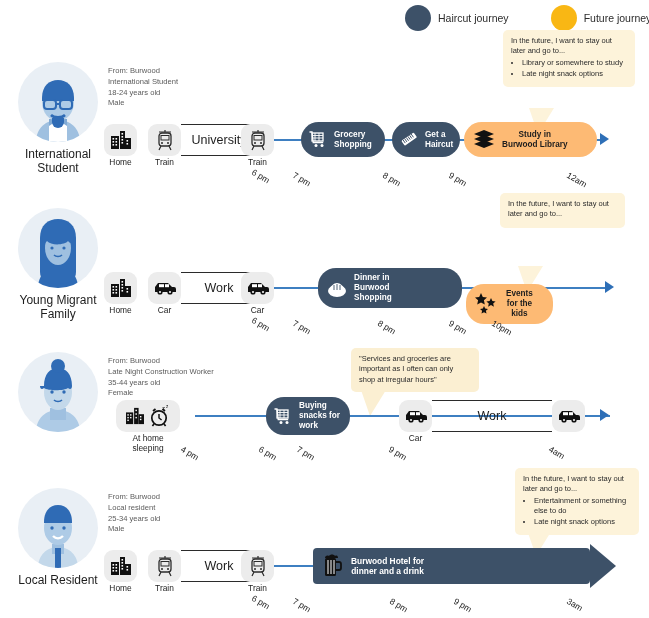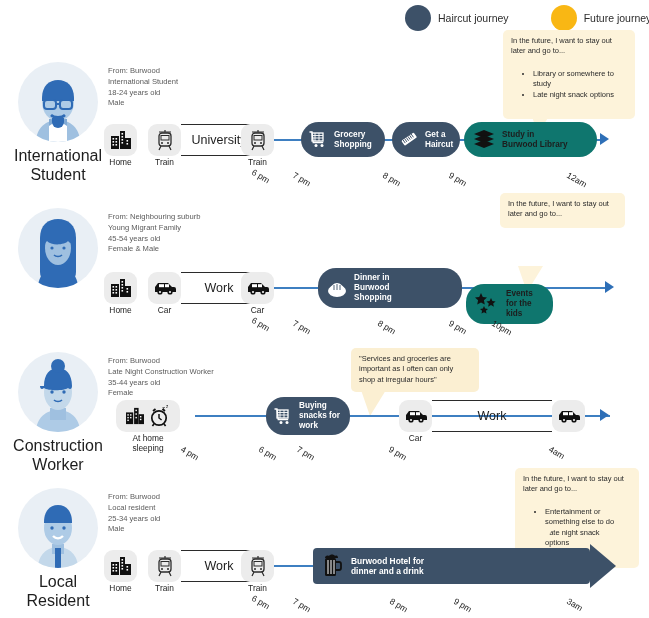--- a/index.html
+++ b/index.html
@@ -28,21 +28,21 @@
   .row-4 { top: 478px; height: 140px; }
 
   
   .avatar-block { position: absolute; left: 12px; top: 10px; width: 92px; text-align: center; }
   .avatar-circle {
     width: 80px; height: 80px; border-radius: 50%;
     background: #e9eff5; margin: 0 auto; position: relative; overflow: hidden;
   }
   .avatar-circle svg { display: block; width: 80px; height: 80px; }
   .persona-name {
-    font-size: 16px; color: #1d1d1d; margin-top: 5px;
+    font-size: 12px; color: #1d1d1d; margin-top: 5px;
     line-height: 1.18; font-weight: 400;
   }
 
   
   .meta { position: absolute; left: 108px; top: 14px; font-size: 7.6px; color: #5b5b5b; line-height: 1.42; }
 
   
   .timeline { position: absolute; left: 0; width: 649px; }
   .t-row1 { top: 66px; }
   .t-row2 { top: 68px; }
@@ -82,52 +82,52 @@
     position: absolute; inset: 0; display: flex; align-items: center; justify-content: center;
     font-size: 12.5px; color: #1d1d1d;
   }
 
   
   .pill {
     position: absolute; top: 4px; height: 35px; border-radius: 18px;
     display: flex; align-items: center; padding: 0 8px; gap: 6px;
   }
   .pill.dark   { background: #3d5168; }
-  .pill.yellow { background: #0f766e; }
+  .pill.yellow { background: #fdba74; text-align: center; }
   .pill-text { font-size: 8.2px; font-weight: bold; line-height: 1.18; white-space: pre-line; }
   .pill.dark .pill-text   { color: #ffffff; }
   .pill.yellow .pill-text { color: #1d1d1d; }
   .pill-icon { flex: 0 0 auto; display: flex; align-items: center; }
 
   
   .banner {
     position: absolute; top: 4px; height: 36px; background: #3d5168;
     border-radius: 4px; display: flex; align-items: center; padding-left: 10px; gap: 8px;
   }
-  .banner-text { font-size: 8.4px; color: #fff; font-weight: bold; line-height: 1.25; white-space: pre-line; }
+  .banner-text { font-size: 8.4px; color: #fff; font-weight: bold; line-height: 1.25; white-space: pre-line; text-align: center; }
   .banner-tip {
     position: absolute; top: -4px; width: 0; height: 0;
     border-top: 22px solid transparent; border-bottom: 22px solid transparent;
     border-left: 26px solid #3d5168;
   }
 
   
   .tick {
     position: absolute; font-size: 8.6px; color: #1d1d1d;
     transform: rotate(30deg); transform-origin: left top; white-space: nowrap;
   }
 
   
   .callout {
     position: absolute; background: #fdf3da; border-radius: 5px;
     padding: 6px 8px 7px 8px; font-size: 7.5px; color: #2b2b2b; line-height: 1.38;
   }
   .callout.quote { background: #fbefd2; }
   .callout-head { margin-bottom: 1px; }
-  .callout ul { margin: 12px; padding-left: 10px; }
+  .callout ul { margin: 1px; padding-left: 10px; }
   .callout li { margin-top: 0.5px; }
   .callout-tail {
     position: absolute; width: 0; height: 0;
     border-left: 9px solid transparent; border-right: 16px solid transparent;
     border-top: 26px solid #fdf3da;
   }
   .callout-tail.quote { border-top-color: #fbefd2; }
 </style>
 </head>
 <body>
@@ -290,26 +290,24 @@
       <svg viewBox="0 0 80 80">
         <path d="M20 80c0-13 9-21 20-21s20 8 20 21z" fill="#2f6bb5"></path>
         <path d="M22 30c0-13 8-19 18-19s18 6 18 19v34c0 8-6 12-18 12s-18-4-18-12z" fill="#2f6bb5"></path>
         <ellipse cx="40" cy="40" rx="13" ry="17" fill="#9fc0e0"></ellipse>
         <path d="M24 30c0-11 7-17 16-17s16 6 16 17c0 6-4 6-6 3-3 4-17 5-21 0-2 3-5 3-5-3z" fill="#2f6bb5"></path>
         <circle cx="34" cy="40" r="1.6" fill="#2f6bb5"></circle>
           <circle cx="46" cy="40" r="1.6" fill="#2f6bb5"></circle>
         <path d="M36 47c2 2 6 2 8 0" stroke="#2f6bb5" stroke-width="1.6" fill="none"></path>
       </svg>
     </div>
-  </div>
-
-  <div class="meta" style="white-space:pre-line">From: Neighbouring suburb
-Young Migrant Family
-45-54 years old
-Female &amp; Male</div>
+    <div class="persona-name" style="white-space:pre-line">Young Migrant
+Family</div>
+  </div>
+
 
   <div class="callout" style="left:500px; top:-5px; width:125px;">
     <div class="callout-head">In the future, I want to stay out later and go to...</div>
     <span class="callout-tail" style="left:18px; top:73px;"></span>
   </div>
 
   <div class="timeline t-row2">
     <div class="rail" style="left:270px; width:340px;"></div>
     <div class="rail-arrow" style="left:605px;"></div>
 
@@ -408,22 +406,20 @@
         <path d="M18 80c0-14 10-22 22-22s22 8 22 22z" fill="#aecbe6"></path>
         <path d="M32 56h16v12H32z" fill="#9fc0e0"></path>
         <ellipse cx="40" cy="40" rx="14" ry="18" fill="#c3d8ea"></ellipse>
         <path d="M26 34c0-12 6-18 14-18s14 6 14 18c0 3-2 4-4 2-4 3-20 3-24 0-2 2-4 1-4-2z" fill="#2f6bb5"></path>
         <circle cx="40" cy="14" r="7" fill="#2f6bb5"></circle>
         <circle cx="34" cy="40" r="1.7" fill="#2f6bb5"></circle>
           <circle cx="46" cy="40" r="1.7" fill="#2f6bb5"></circle>
         <path d="M36 48c2 2 6 2 8 0" stroke="#2f6bb5" stroke-width="1.6" fill="none"></path>
       </svg>
     </div>
-    <div class="persona-name" style="white-space:pre-line">Construction
-Worker</div>
   </div>
 
   <div class="meta" style="white-space:pre-line">From: Burwood
 Late Night Construction Worker
 35-44 years old
 Female</div>
 
   <div class="callout quote" style="left:351px; top:6px; width:128px;">
     <div>"Services and groceries are important as I often can only shop at irregular hours"</div>
     <span class="callout-tail quote" style="left:10px; top:42px;"></span>

